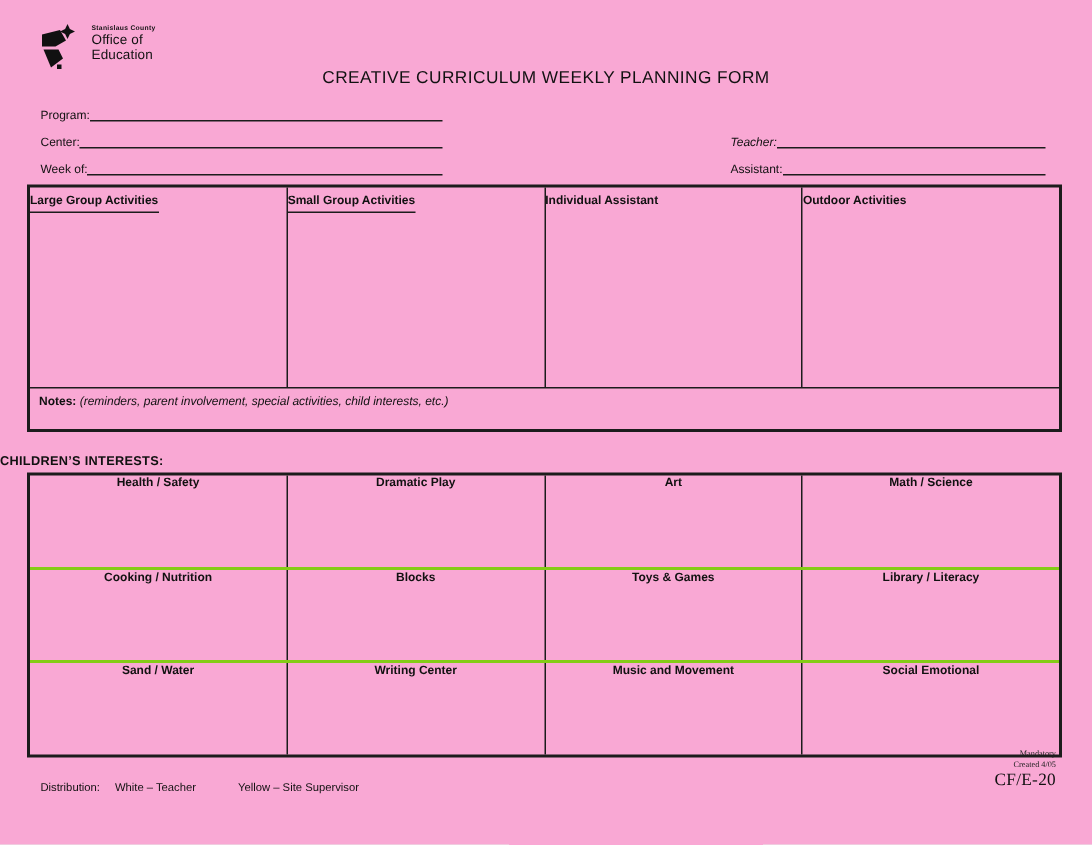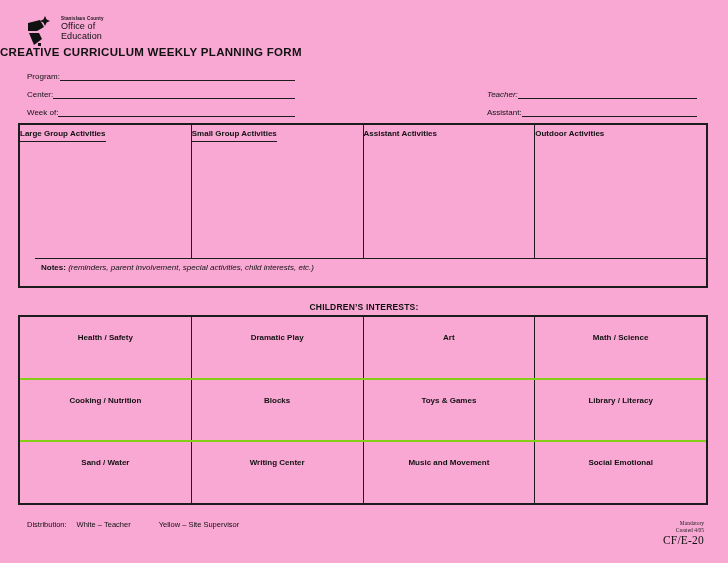--- a/index.html
+++ b/index.html
@@ -11,61 +11,61 @@
   }
 
   
   .logo { position:absolute; left:28px; top:13px; display:flex; align-items:flex-start; }
   .logo-mark { width:30px; height:34px; margin-right:3px; }
   .logo-text { padding-top:3px; }
   .logo-small { font-size:4.5px; font-weight:bold; letter-spacing:.2px; }
   .logo-line { font-size:9px; line-height:10px; letter-spacing:.1px; }
 
   
-  .title { position:absolute; top:46px; left:0; width:100%; 
-           font-size:11.5px; font-weight:bold; letter-spacing:.3px; }
+  .title { position:absolute; top:46px; left:0; width:100%; text-align:center;
+           font-size:11.5px; font-weight:normal; letter-spacing:.3px; }
 
   
   .frow { position:absolute; display:flex; align-items:flex-end; font-size:8px; height:12px; }
   .frow .lbl { white-space:nowrap; }
   .frow .line { flex:1; border-bottom:1px solid #1c1c1c; height:10px; }
 
   
   .tbl1 { position:absolute; left:18px; top:123px; width:690px; height:165px;
           border:2px solid #1c1c1c; display:flex; flex-direction:column; }
   .tbl1-top { display:flex; height:133px; }
   .act-label-cell { width:55px; border-right:1px solid #1c1c1c; display:flex;
                     align-items:center; justify-content:center;
                     font-size:8px; font-weight:bold; }
   .act-col { flex:1; display:flex; flex-direction:row; }
   .act-col + .act-col { border-left:1px solid #1c1c1c; }
   .act-head { height:17px; display:flex; align-items:center; justify-content:center;
               font-size:8px; font-weight:bold; }
   .act-head.underlined { border-bottom:1px solid #1c1c1c; }
   .act-body { flex:1; }
-  .notes-row { border-top:1px solid #1c1c1c; flex:1; padding:4px 6px; font-size:8px;margin-left:15px; }
+  .notes-row { border-top:1px solid #1c1c1c; flex:1; padding:4px 6px; font-size:8px; }
   .notes-row .nlbl { font-weight:bold; }
   .notes-row .nhint { font-style:italic; }
 
   
-  .ci-heading { position:absolute; top:302px; left:0; width:100%; text-align:center;
+  .ci-heading { position:absolute; top:302px; left:0; width:100%; text-align:left;
                 font-size:8.5px; font-weight:bold; letter-spacing:.2px; }
   .tbl2 { position:absolutely; }
   .tbl2 { position:absolute; left:18px; top:315px; width:690px; height:190px;
           border:2px solid #1c1c1c; display:flex; flex-direction:column; }
   .ci-row { flex:1; display:flex; }
   .ci-row + .ci-row { border-top:2px solid #84cc16; }
-  .ci-cell { flex:1; text-align:center; padding-top:16px; font-size:8px; font-weight:bold; }
+  .ci-cell { flex:1; text-align:center; padding-top:0; font-size:8px; font-weight:bold; }
   .ci-cell + .ci-cell { border-left:1px solid #1c1c1c; }
 
   
   .dist { position:absolute; left:27px; top:520px; font-size:7.5px; display:flex; }
   .dist .d-lbl { margin-right:10px; }
   .dist .d-item1 { margin-right:28px; }
-  .corner { position:absolute; right:24px; top:520px; text-align:right;
+  .corner { position:absolute; right:24px; top:500px; text-align:right;
             font-family:"Liberation Serif", serif; }
   .corner .tiny { font-size:5.5px; line-height:6.5px; color:#222; }
   .corner .formno { font-size:11.5px; margin-top:1px; letter-spacing:.2px; }
 </style>
 </head>
 <body>
 
 <div class="page">
 
   <div class="logo">
@@ -109,21 +109,21 @@
     <div class="tbl1-top">
       <div class="act-col">
         <div class="act-head underlined">Large Group Activities</div>
         <div class="act-body"></div>
       </div>
       <div class="act-col">
         <div class="act-head underlined">Small Group Activities</div>
         <div class="act-body"></div>
       </div>
       <div class="act-col">
-        <div class="act-head">Assistant Activities</div>
+        <div class="act-head">Individual Assistant</div>
         <div class="act-body"></div>
       </div>
       <div class="act-col">
         <div class="act-head">Outdoor Activities</div>
         <div class="act-body"></div>
       </div>
     </div>
     <div class="notes-row">
       <span class="nlbl">Notes:</span>
       <span class="nhint">(reminders, parent involvement, special activities, child interests, etc.)</span>

